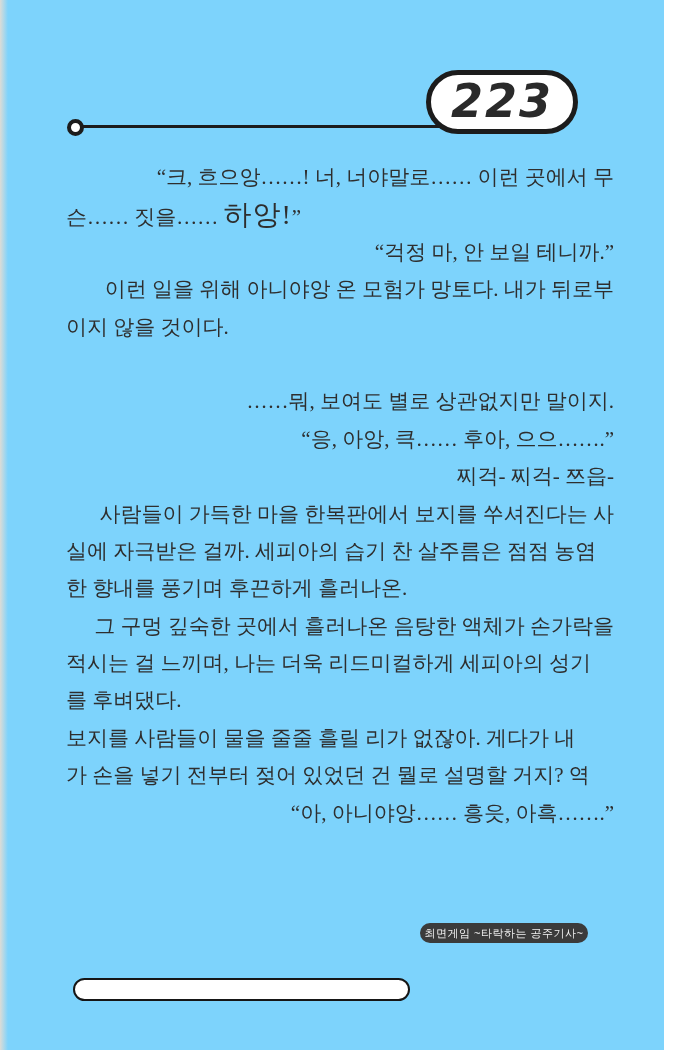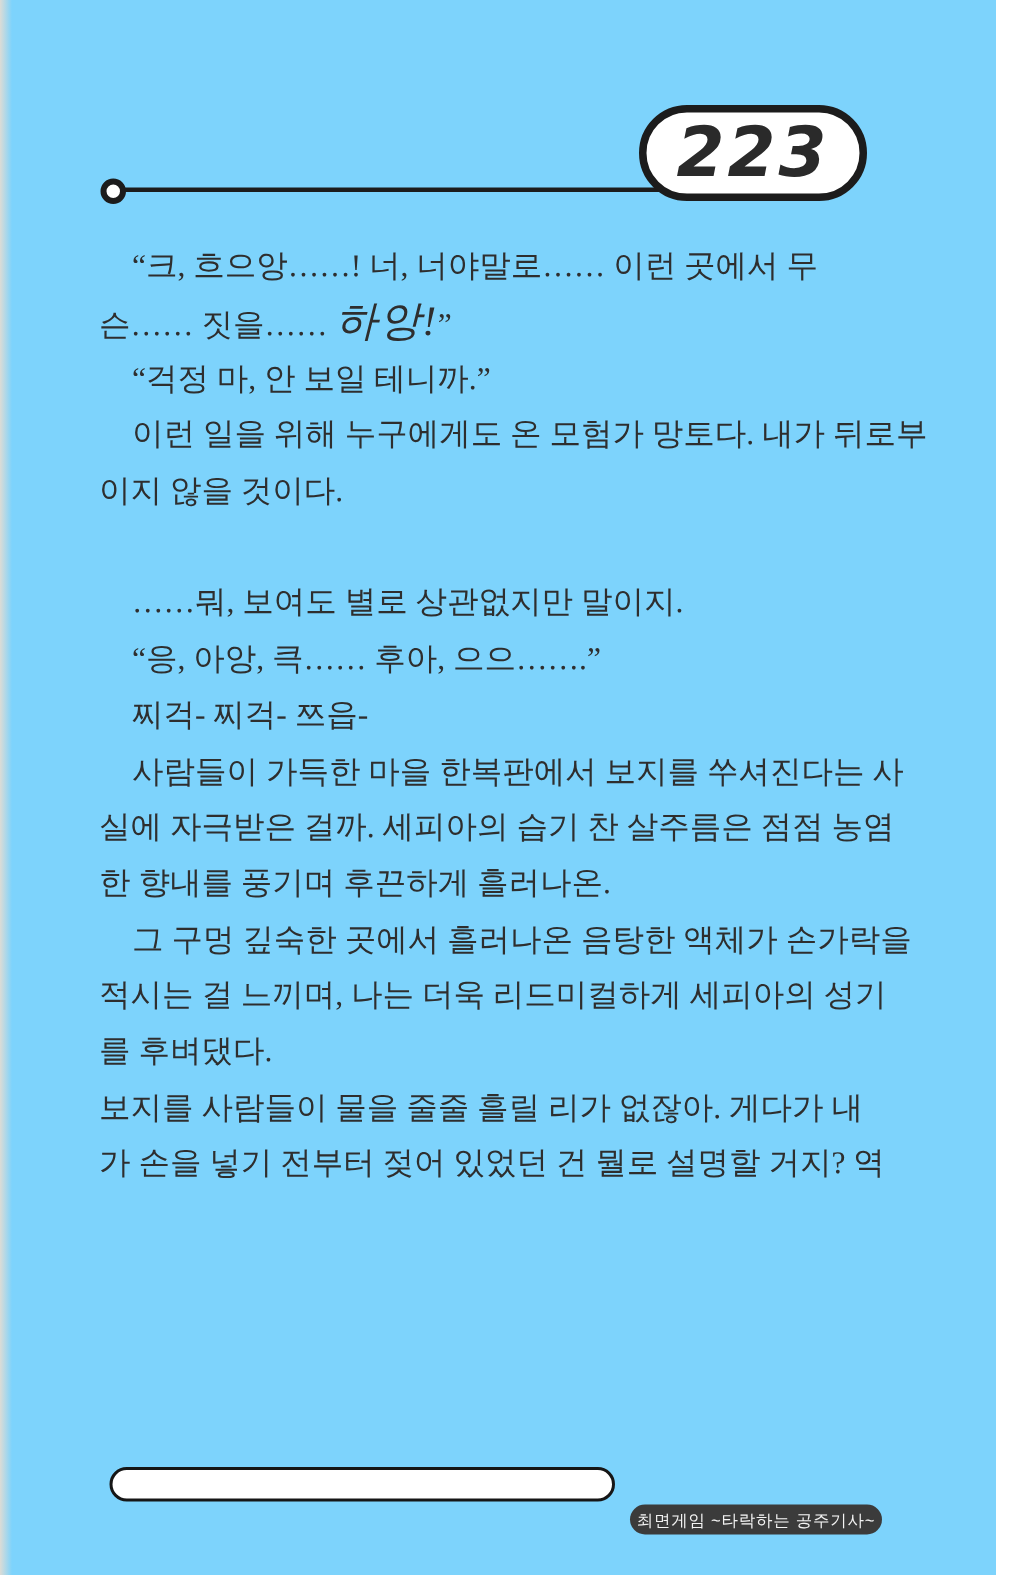--- a/index.html
+++ b/index.html
@@ -70,40 +70,39 @@
     width: 548px;
     font-size: 21px;
     color: #2e2e2e;
   }
   .line {
     height: 37.4px;
     line-height: 37.4px;
     white-space: nowrap;
     margin: 0;
   }
-  .indent { padding-left: 22px; }
+  .indent { padding-left: 22px; text-align: right; }
   .em-big {
     font-size: 28px;
     letter-spacing: 1px;
-    font-style: italic;
   }
 
   
   .footer-frame {
     position: absolute;
     left: 73px; top: 978px;
     width: 337px; height: 23px;
     box-sizing: border-box;
     border: 2px solid #161616;
     border-radius: 12px;
     background: #ffffff;
   }
   .series-title-badge {
     position: absolute;
-    left: 420px; top: 1003px;
+    left: 420px; top: 923px;
     width: 168px; height: 20px;
     background: #3b3b3b;
     border-radius: 10px;
     display: flex;
     align-items: center;
     justify-content: center;
   }
   .series-title-badge span {
     color: #f3f3f3;
     font-size: 11px;
@@ -121,33 +120,34 @@
   <div class="header-ring"></div>
   <div class="header-rule"></div>
   <div class="page-number-badge">
     <span class="page-number">223</span>
   </div>
 
   <div class="body-text">
     <p class="line indent">“크, 흐으앙……! 너, 너야말로…… 이런 곳에서 무</p>
     <p class="line"><span>슨…… 짓을…… </span><span class="em-big">하앙!</span><span>”</span></p>
     <p class="line indent">“걱정 마, 안 보일 테니까.”</p>
-    <p class="line indent">이런 일을 위해 누구에게도 온 모험가 망토다. 내가 뒤로부</p>
+    <p class="line indent">이런 일을 위해 아니야앙 온 모험가 망토다. 내가 뒤로부</p>
     <p class="line">이지 않을 것이다.</p>
     <p class="line"></p>
     <p class="line indent">……뭐, 보여도 별로 상관없지만 말이지.</p>
     <p class="line indent">“응, 아앙, 큭…… 후아, 으으…….”</p>
     <p class="line indent">찌걱- 찌걱- 쯔읍-</p>
     <p class="line indent">사람들이 가득한 마을 한복판에서 보지를 쑤셔진다는 사</p>
     <p class="line">실에 자극받은 걸까. 세피아의 습기 찬 살주름은 점점 농염</p>
     <p class="line">한 향내를 풍기며 후끈하게 흘러나온.</p>
     <p class="line indent">그 구멍 깊숙한 곳에서 흘러나온 음탕한 액체가 손가락을</p>
     <p class="line">적시는 걸 느끼며, 나는 더욱 리드미컬하게 세피아의 성기</p>
     <p class="line">를 후벼댔다.</p>
     <p class="line">보지를 사람들이 물을 줄줄 흘릴 리가 없잖아. 게다가 내</p>
     <p class="line">가 손을 넣기 전부터 젖어 있었던 건 뭘로 설명할 거지? 역</p>
+    <p class="line indent">“아, 아니야앙…… 흥읏, 아흑…….”</p>
   </div>
 
   <div class="footer-frame"></div>
   <div class="series-title-badge">
     <span>최면게임 ~타락하는 공주기사~</span>
   </div>
 </div>
 
 </body></html>

